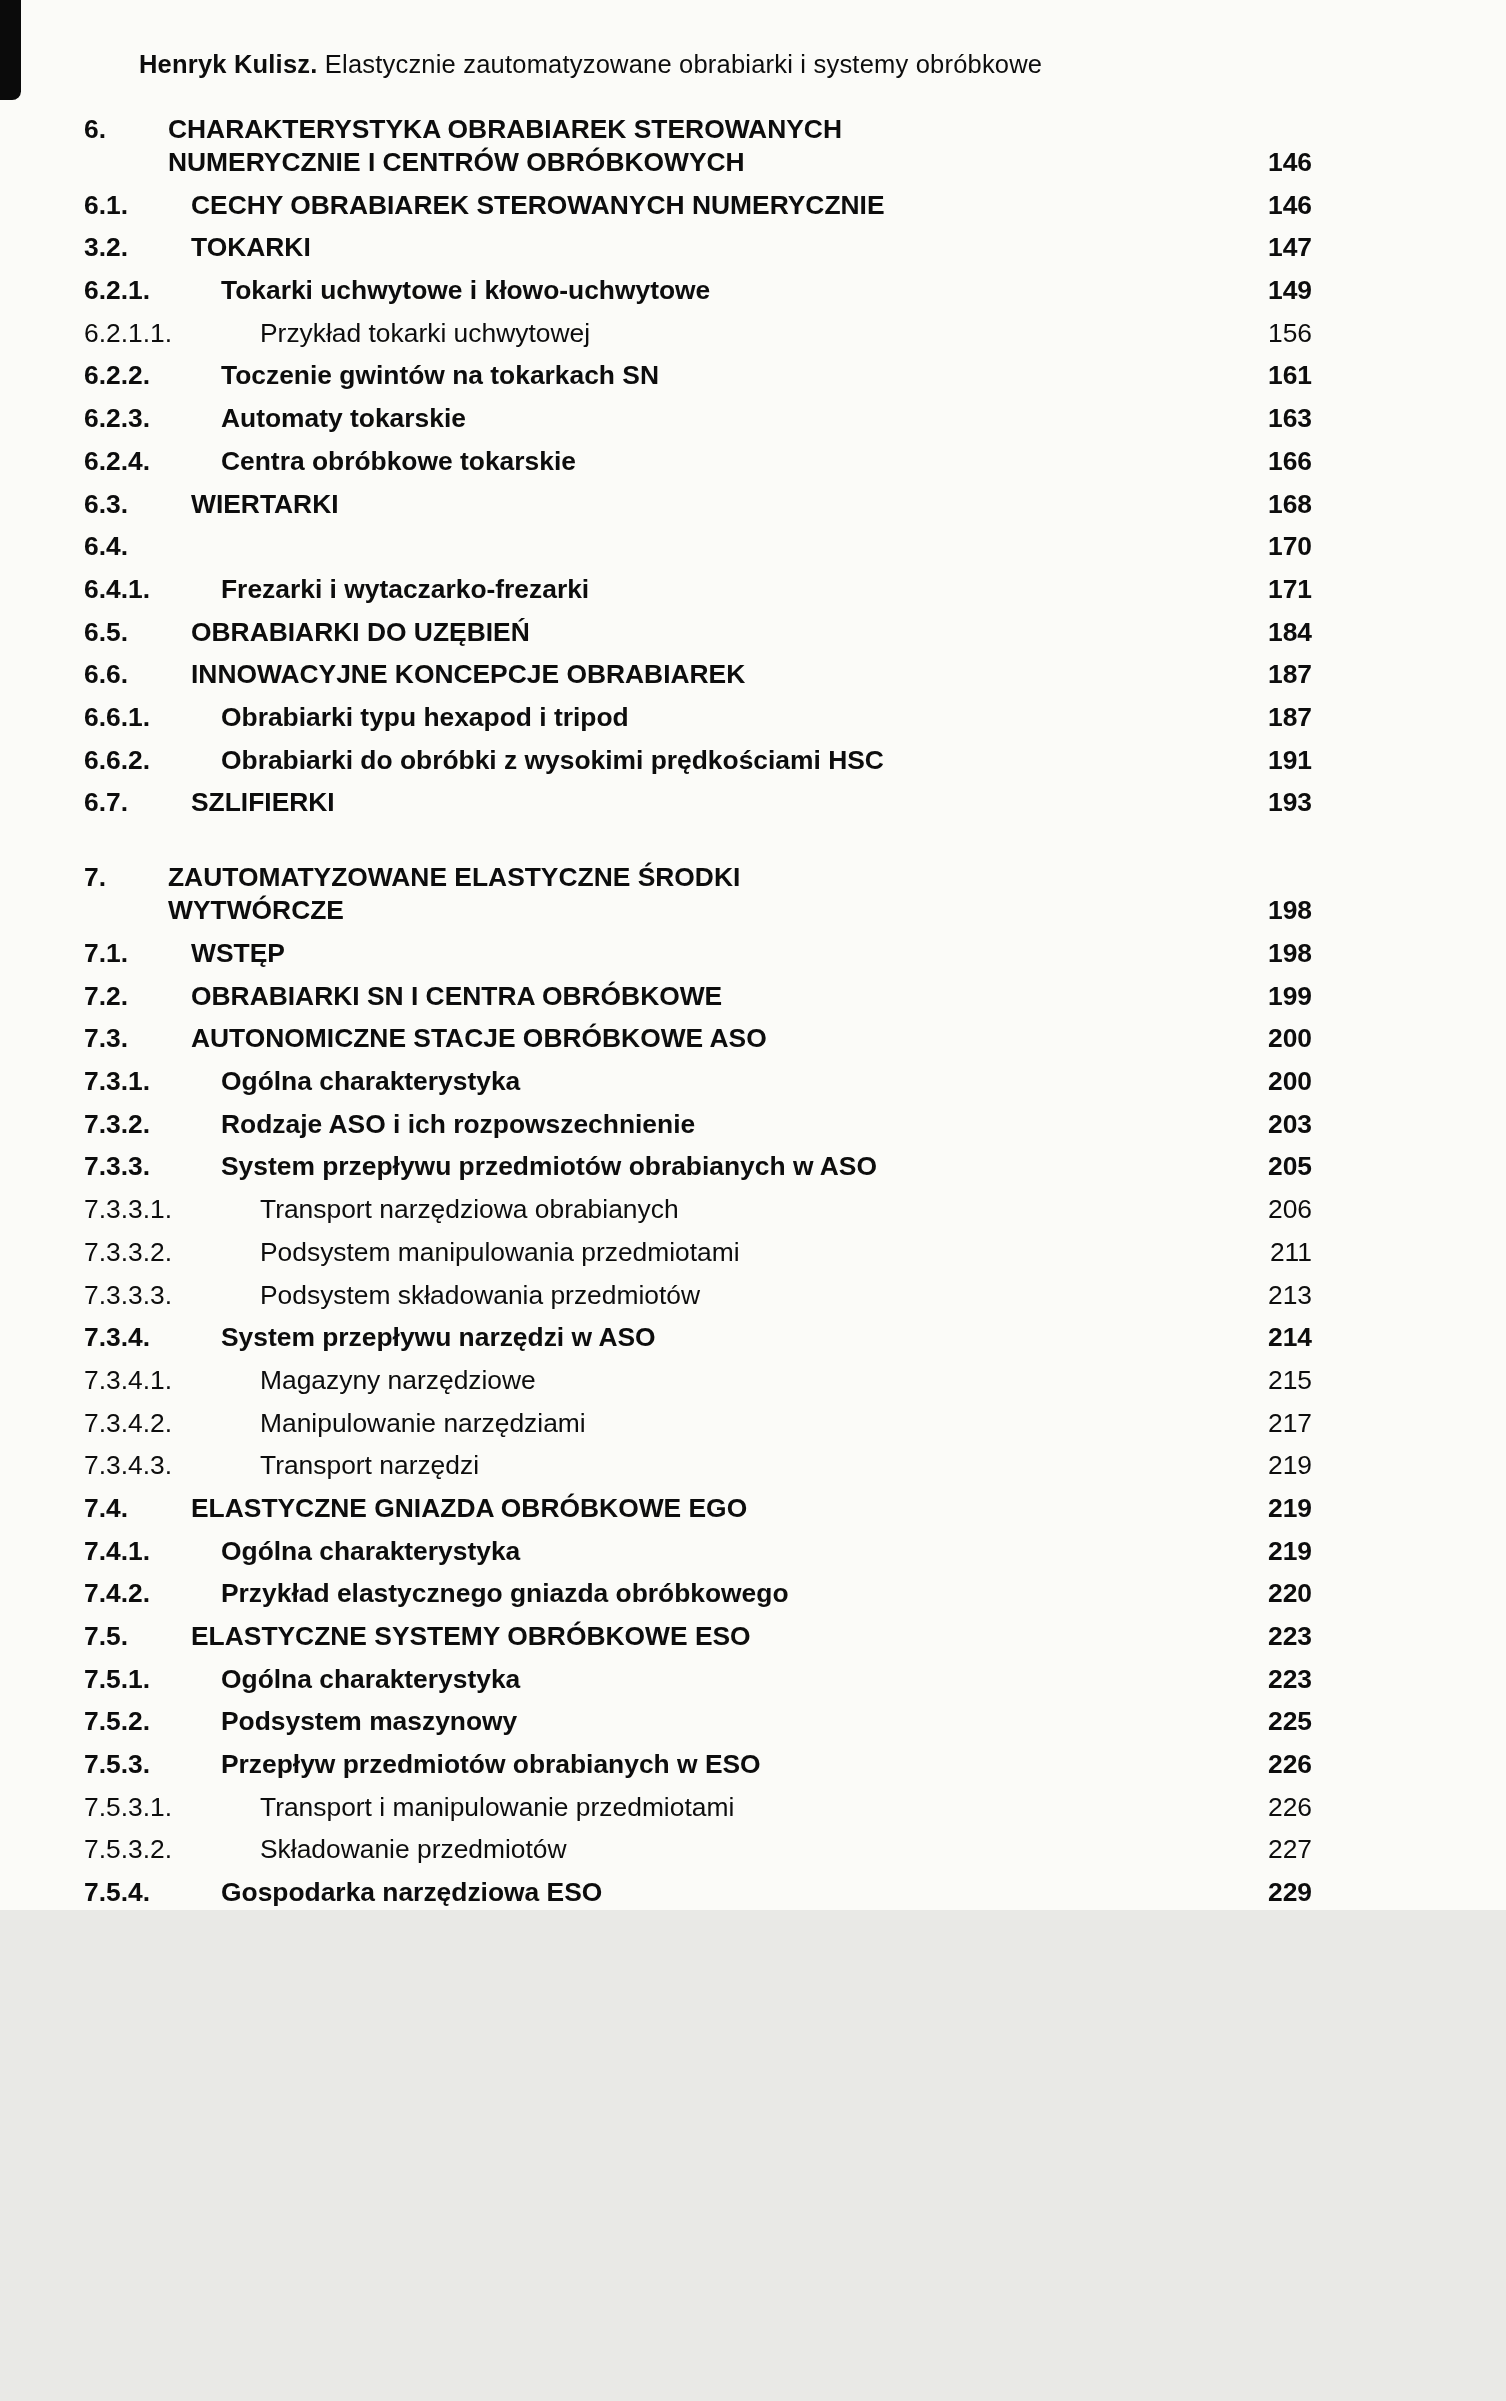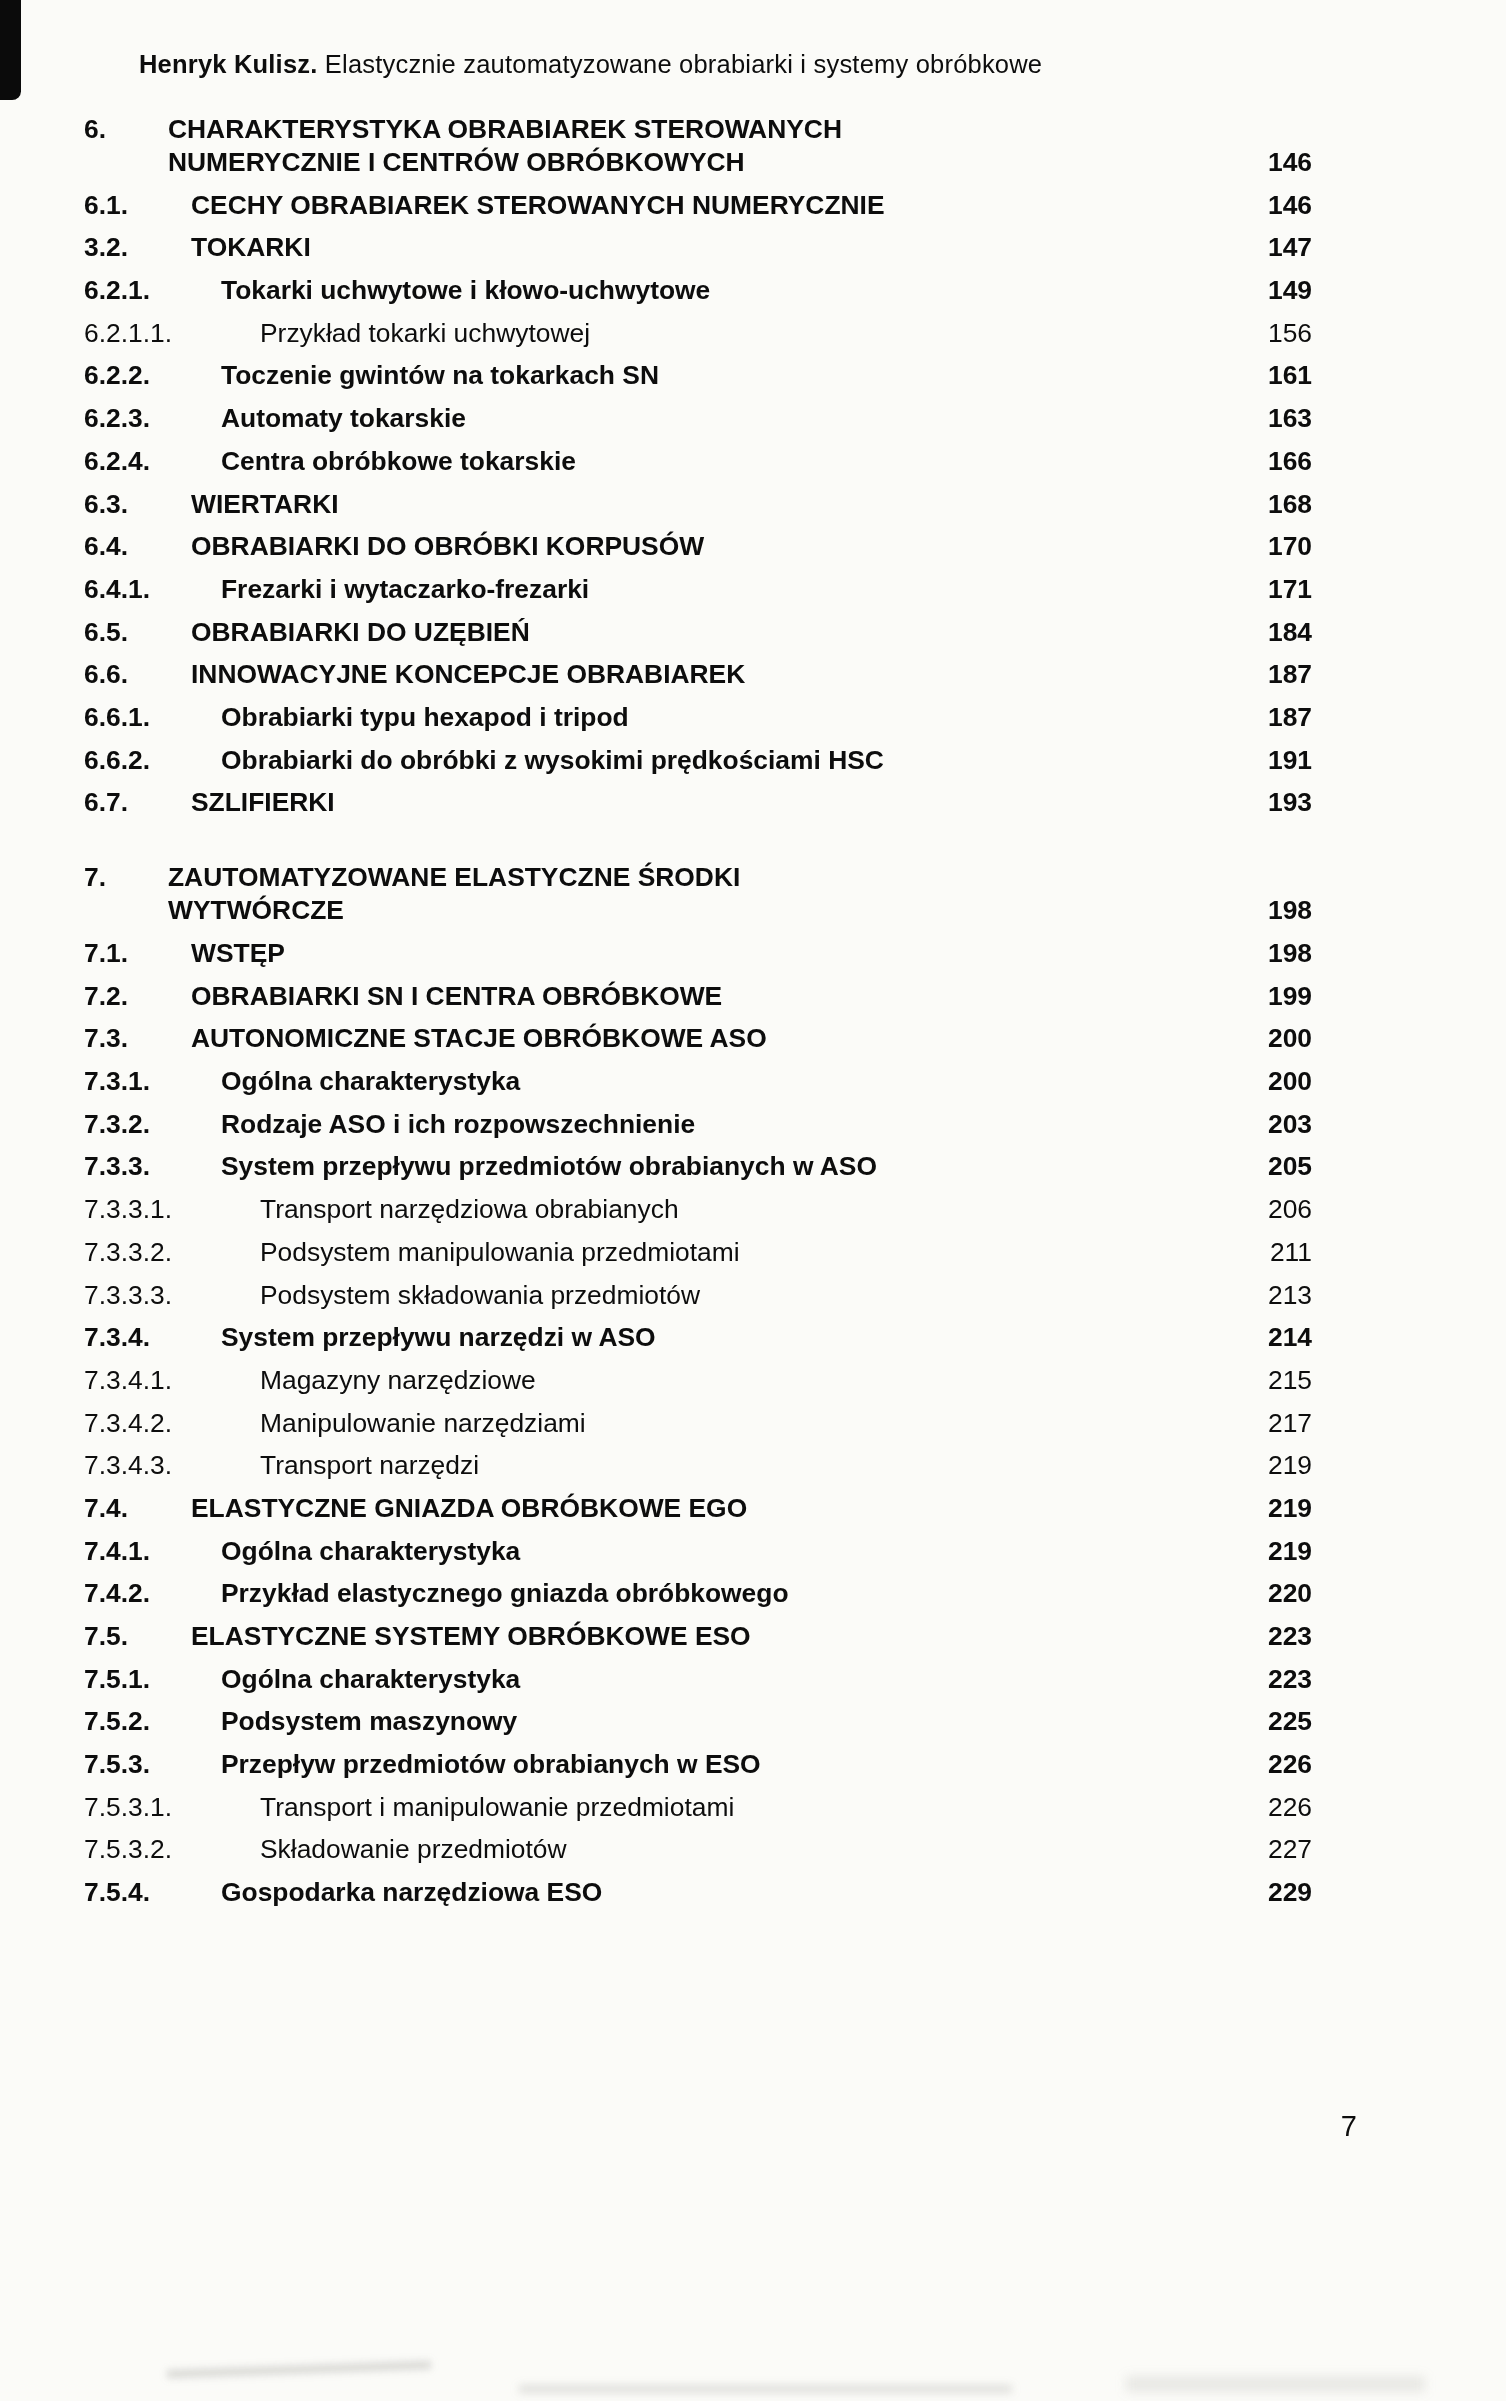--- a/index.html
+++ b/index.html
@@ -1,20 +1,20 @@
 <!DOCTYPE html>
 <html style="font-size:14px"><head>
 <meta charset="utf-8">
 <style>
   * { margin: 0; padding: 0; box-sizing: border-box; }
   html, body { background: #e9e9e6; }
   .page {
     position: relative;
     width: 1507px;
-    height: 2401px;
+    height: 1910px;
     background: #fbfbf8;
     font-family: "Liberation Sans", sans-serif;
     color: #0d0d0d;
     overflow: hidden;
   }
   .b { font-weight: 700; }
 
   .header {
     position: absolute;
     left: 139px;
@@ -140,21 +140,20 @@
           <span class="label">Centra obróbkowe tokarskie</span>
           <span class="pg">166</span>
         </div>
         <div class="toc-row lvl2 b">
           <span class="num">6.3.</span>
           <span class="label">WIERTARKI</span>
           <span class="pg">168</span>
         </div>
         <div class="toc-row lvl2 b">
           <span class="num">6.4.</span>
-          <span class="label">OBRABIARKI DO OBRÓBKI KORPUSÓW</span>
           <span class="pg">170</span>
         </div>
         <div class="toc-row lvl3 b">
           <span class="num">6.4.1.</span>
           <span class="label">Frezarki i wytaczarko-frezarki</span>
           <span class="pg">171</span>
         </div>
         <div class="toc-row lvl2 b">
           <span class="num">6.5.</span>
           <span class="label">OBRABIARKI DO UZĘBIEŃ</span>

